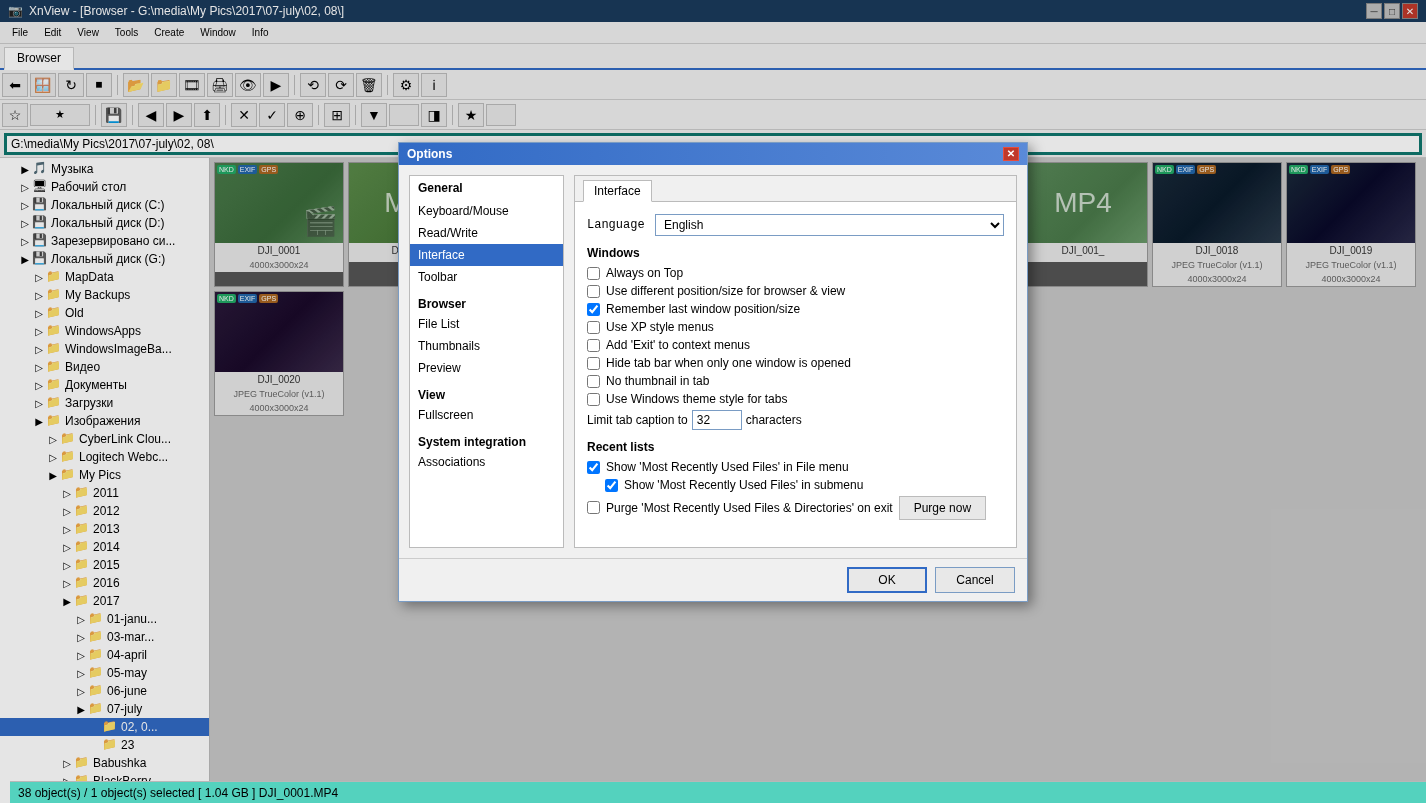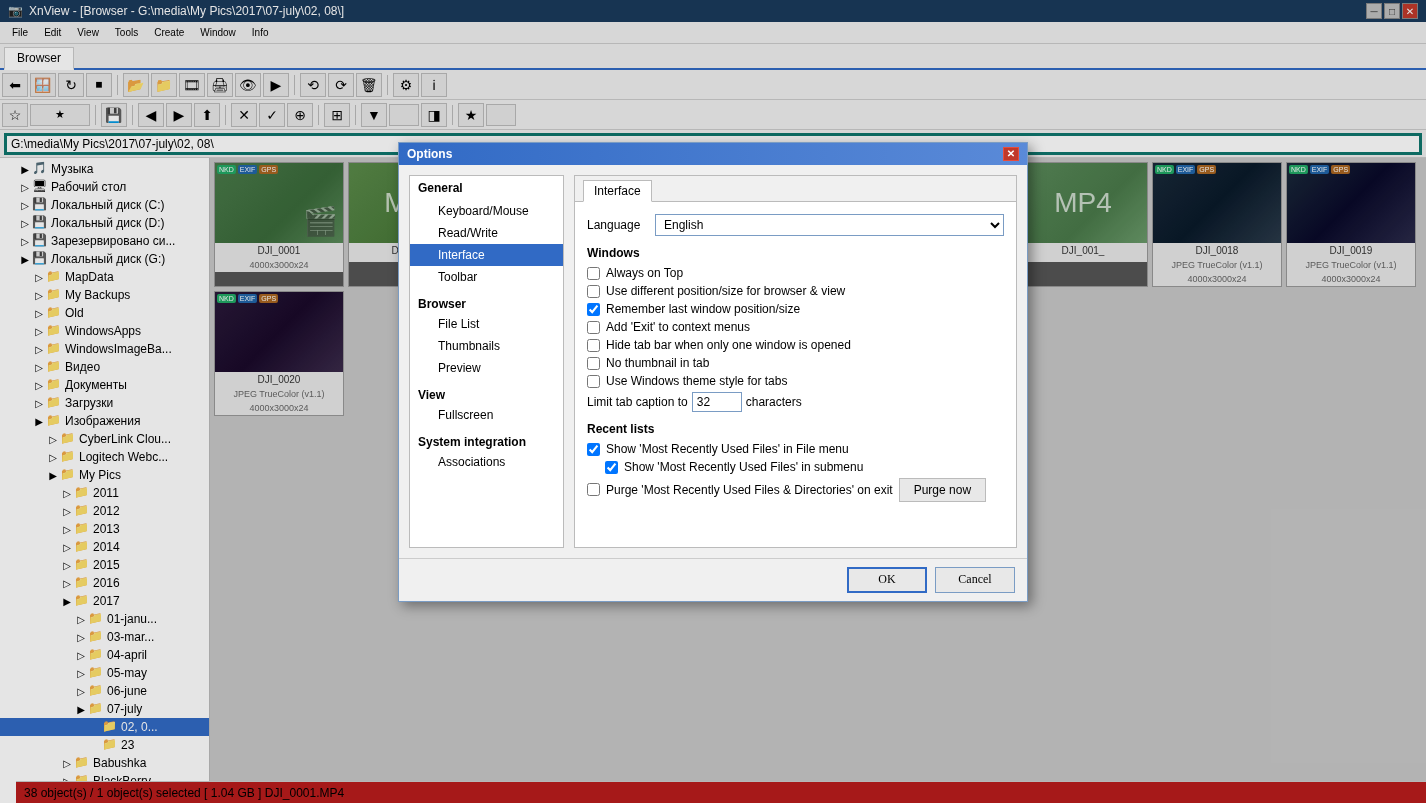--- a/index.html
+++ b/index.html
@@ -185,29 +185,29 @@
       color: #333;
       padding: 2px;
       text-align: center;
       background: #e8e8e8;
       width: 100%;
     }
 
     
     .status-bar {
       height: 22px;
-      background: #b91c1c;
+      background: #5eead4;
       border-top: 1px solid #ccc;
       display: flex;
       align-items: center;
       padding: 0 8px;
       font-size: 12px;
       position: absolute;
       bottom: 0;
-      left: 16px;
+      left: 10px;
       right: 0;
     }
 
     
     .dialog-overlay {
       position: absolute;
       top: 0; left: 0; right: 0; bottom: 0;
       background: rgba(0,0,0,0.1);
       display: flex;
       align-items: center;
@@ -256,21 +256,21 @@
       border: 1px solid #bbb;
       flex-shrink: 0;
     }
     .nav-section-header {
       font-weight: bold;
       padding: 5px 8px;
       font-size: 12px;
       color: #000;
     }
     .nav-item {
-      padding: 4px 28px;
+      padding: 4px 8px;
       cursor: pointer;
       font-size: 12px;
     }
     .nav-item.active { background: #316ac5; color: white; }
     .nav-section-header2 {
       font-weight: bold;
       padding: 5px 8px 2px 8px;
       font-size: 12px;
       color: #000;
       margin-top: 4px;
@@ -313,20 +313,21 @@
     }
     .form-row {
       display: flex;
       align-items: center;
       margin-bottom: 8px;
       gap: 8px;
     }
     .form-label {
       font-size: 12px;
       min-width: 60px;
+      font-family: Liberation Mono, monospace;
     }
     .form-select {
       flex: 1;
       height: 22px;
       border: 1px solid #7a9cc4;
       background: white;
       font-size: 12px;
       padding: 0 4px;
     }
     .section-header {
@@ -376,21 +377,21 @@
       padding: 8px 12px;
       border-top: 1px solid #ccc;
     }
     .dlg-btn {
       width: 80px;
       height: 26px;
       border: 1px solid #7a9cc4;
       background: #e8e8e8;
       font-size: 12px;
       cursor: pointer;
-      display: flex; align-items: center; justify-content: center; font-family: Liberation Serif, serif;
+      display: flex; align-items: center; justify-content: center;
     }
     .dlg-btn.primary {
       background: #e8e8e8;
       border: 2px solid #316ac5;
     }
 
     
     .sidebar::-webkit-scrollbar { width: 12px; }
     .sidebar::-webkit-scrollbar-track { background: #f0f0f0; }
     .sidebar::-webkit-scrollbar-thumb { background: #bbb; border: 1px solid #aaa; }
@@ -845,20 +846,24 @@
           <div class="checkbox-row">
             <input type="checkbox" style="">
             <span>Use different position/size for browser &amp; view</span>
           </div>
           <div class="checkbox-row">
             <input type="checkbox" checked="" style="">
             <span>Remember last window position/size</span>
           </div>
           <div class="checkbox-row">
             <input type="checkbox" style="">
+            <span>Use XP style menus</span>
+          </div>
+          <div class="checkbox-row">
+            <input type="checkbox" style="">
             <span>Add 'Exit' to context menus</span>
           </div>
 
           <div class="checkbox-row">
             <input type="checkbox" style="">
             <span>Hide tab bar when only one window is opened</span>
           </div>
           <div class="checkbox-row">
             <input type="checkbox" style="">
             <span>No thumbnail in tab</span>

